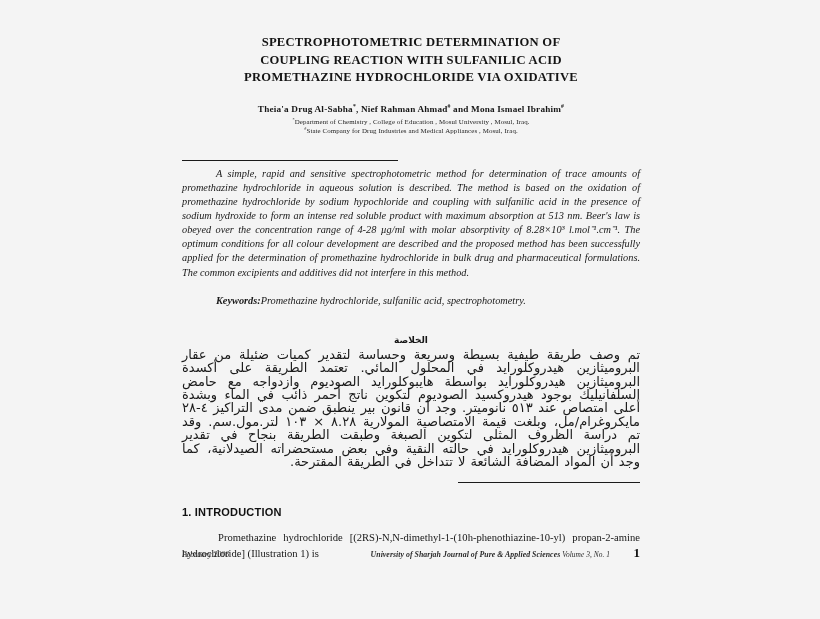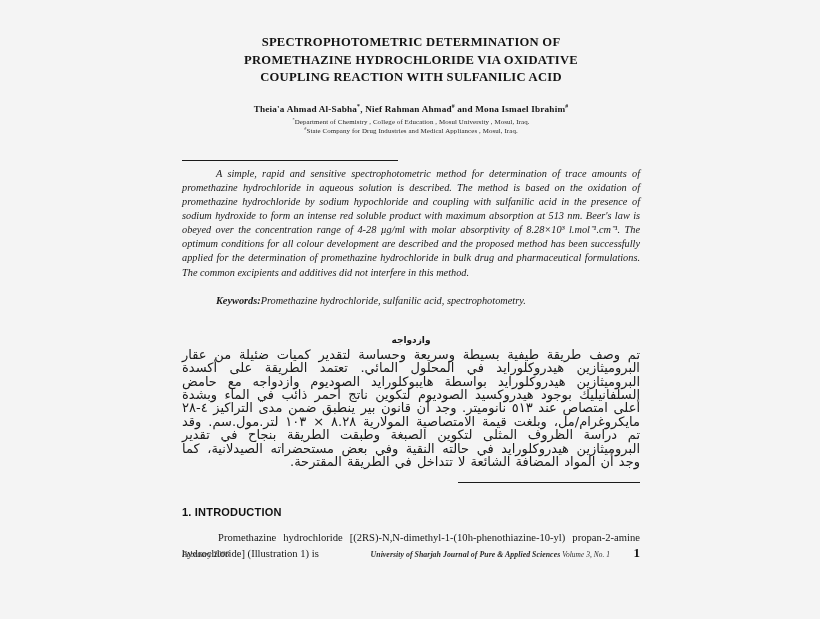--- a/index.html
+++ b/index.html
@@ -207,44 +207,44 @@
 </style>
 </head>
 <body>
 
 <div class="page">
 
   <div class="column">
 
     <h1 class="title">
       <span class="tline">SPECTROPHOTOMETRIC DETERMINATION OF</span>
+      <span class="tline">COUPLING REACTION WITH SULFANILIC ACID</span>
       <span class="tline">PROMETHAZINE HYDROCHLORIDE VIA OXIDATIVE</span>
-      <span class="tline">COUPLING REACTION WITH SULFANILIC ACID</span>
     </h1>
 
     <div class="authors">
-      <span>Theia'a Ahmad Al-Sabha</span><sup>*</sup><span>, </span><span>Nief Rahman Ahmad</span><sup>#</sup><span> and </span><span>Mona Ismael Ibrahim</span><sup>#</sup>
+      <span>Theia'a Drug Al-Sabha</span><sup>*</sup><span>, </span><span>Nief Rahman Ahmad</span><sup>#</sup><span> and </span><span>Mona Ismael Ibrahim</span><sup>#</sup>
     </div>
 
     <div class="affil first">
       <sup>*</sup><span>Department of Chemistry , College of Education , Mosul University , Mosul, Iraq.</span>
     </div>
     <div class="affil">
       <sup>#</sup><span>State Company for Drug Industries and Medical Appliances , Mosul, Iraq.</span>
     </div>
 
     <div class="rule-abstract"></div>
 
     <p class="abstract-body">A simple, rapid and sensitive spectrophotometric method for determination of trace amounts of promethazine hydrochloride in aqueous solution is described. The method is based on the oxidation of promethazine hydrochloride by sodium hypochloride and coupling with sulfanilic acid in the presence of sodium hydroxide to form an intense red soluble product with maximum absorption at 513 nm. Beer's law is obeyed over the concentration range of 4-28 µg/ml with molar absorptivity of 8.28×10³ l.mol⁻¹.cm⁻¹. The optimum conditions for all colour development are described and the proposed method has been successfully applied for the determination of promethazine hydrochloride in bulk drug and pharmaceutical formulations. The common excipients and additives did not interfere in this method.</p>
 
     <p class="keywords">
       <b>Keywords:</b><span>Promethazine hydrochloride, sulfanilic acid, spectrophotometry.</span>
     </p>
 
-    <div class="arabic-head">وازدواجه</div>
+    <div class="arabic-head">الخلاصة</div>
     <p class="arabic-body">تم وصف طريقة طيفية بسيطة وسريعة وحساسة لتقدير كميات ضئيلة من عقار البروميثازين هيدروكلورايد في المحلول المائي. تعتمد الطريقة على أكسدة البروميثازين هيدروكلورايد بواسطة هايبوكلورايد الصوديوم وازدواجه مع حامض السلفانيليك بوجود هيدروكسيد الصوديوم لتكوين ناتج أحمر ذائب في الماء وبشدة أعلى امتصاص عند ٥١٣ نانوميتر. وجد أن قانون بير ينطبق ضمن مدى التراكيز ٤-٢٨ مايكروغرام/مل، وبلغت قيمة الامتصاصية المولارية ٨.٢٨ × ١٠٣ لتر.مول.سم. وقد تم دراسة الظروف المثلى لتكوين الصبغة وطبقت الطريقة بنجاح في تقدير البروميثازين هيدروكلورايد في حالته النقية وفي بعض مستحضراته الصيدلانية، كما وجد أن المواد المضافة الشائعة لا تتداخل في الطريقة المقترحة.</p>
 
     <div class="rule-bottom"></div>
 
     <div class="section-head">1. INTRODUCTION</div>
     <p class="intro-body">Promethazine hydrochloride [(2RS)-N,N-dimethyl-1-(10h-phenothiazine-10-yl) propan-2-amine hydrochloride] (Illustration 1) is</p>
 
   </div>
 
   <div class="footer">

